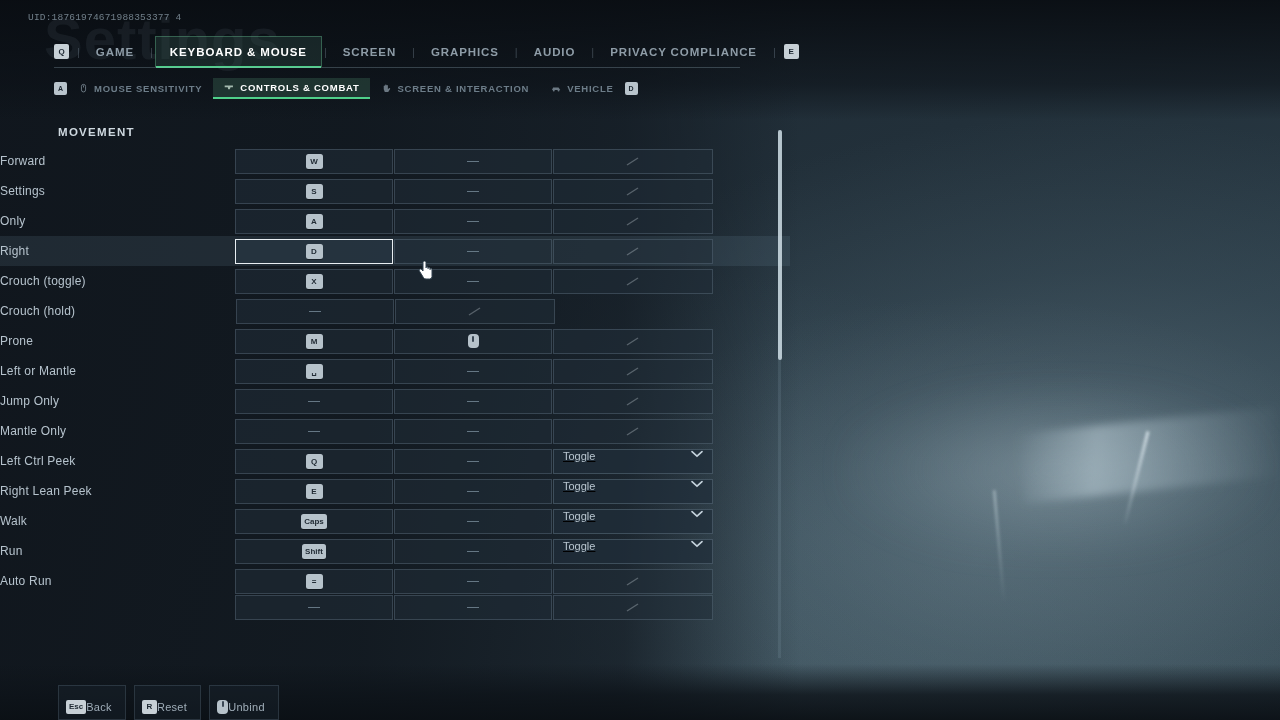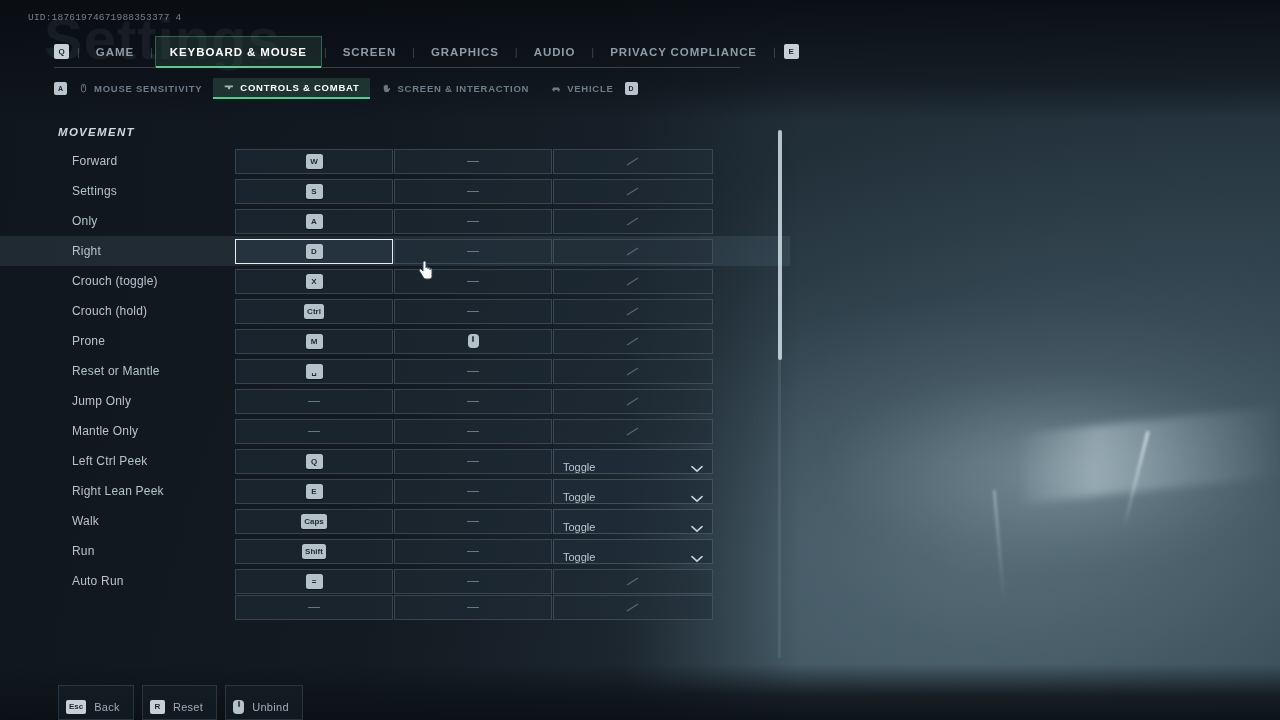--- a/index.html
+++ b/index.html
@@ -131,29 +131,29 @@
   }
   .subtab .sicon { opacity:0.75; display:flex; align-items:center; }
 
   
   #panel {
     position:absolute; left:0px; top:126px; width:790px; height:530px;
     overflow:hidden;
   }
   .section-title {
     font-size:11.5px; font-weight:700; letter-spacing:1.3px;
-    color:#cfd9e0; padding-left:58px; margin-bottom:8px;font-style:italic;
+    color:#cfd9e0; padding-left:58px; margin-bottom:8px;
   }
   .row {
     height:30px; display:flex; align-items:center;
     position:relative; margin-bottom:0px;
   }
   .row.hl { background:rgba(115,140,160,0.16); }
   .row-label {
-    width:235px; padding-left:72px;
+    width:235px; 
     font-size:12px; color:#b6c3cd; letter-spacing:0.2px;
     white-space:nowrap; overflow:hidden;
   }
   .bindcell {
     height:25px; display:flex; align-items:center; justify-content:center;
     border:1px solid rgba(138,163,180,0.26);
     background:rgba(32,45,57,0.55);
     position:relative;
   }
   .bindcell.c1 { width:158px; }
@@ -172,43 +172,43 @@
     box-shadow:0 1px 0 rgba(0,0,0,0.35);
   }
   .dash { color:#6f8290; font-size:12px; line-height:1; }
   .slashmark {
     width:14px; height:11px; opacity:0.30;
   }
   .dropcell {
     width:160px; height:25px; margin-left:1px;
     border:1px solid rgba(138,163,180,0.30);
     background:rgba(32,46,58,0.72);
-    display:flex; align-items:flex-end;
-    padding:0 9px; justify-content:space-between;
+    display:flex; align-items:flex-start;
+    padding:0 9px; justify-content:space-between;text-decoration:underline;
   }
   .dropcell .dlabel { font-size:11px; color:#b9c6d0; }
   .mouseicon { display:flex; align-items:center; justify-content:center; }
 
   
   #sb-track {
     position:absolute; left:778px; top:130px; width:3px; height:528px;
     background:rgba(130,155,172,0.20);
   }
   #sb-thumb {
     position:absolute; left:777.5px; top:130px; width:4px; height:230px;
     background:rgba(215,230,238,0.80); border-radius:2px;
   }
 
   
   #bottombar {
     position:absolute; left:0; bottom:0; width:100%; height:44px;
     display:flex; align-items:center; padding-left:58px; gap:8px;
   }
   .action {
-    display:flex; align-items:center; gap:8px;
+    display:flex; align-items:center; 
     padding:14px 13px 5px 7px;
     border:1px solid rgba(128,152,170,0.22);
     background:rgba(28,40,51,0.35);
     margin-top:8px;
   }
   .action .alabel { font-size:11px; color:#9fadb8; letter-spacing:0.3px; }
 
   
   #cursor { position:absolute; left:418px; top:261px; width:16px; height:20px; }
 </style>
@@ -366,23 +366,20 @@
       <div class="bindcell c3">
         <span style="display: flex;">
           <svg class="slashmark" viewBox="0 0 14 11">
             <line x1="1" y1="9" x2="12" y2="2" stroke="#dfe9ef" stroke-width="1.4"></line>
           </svg>
         </span>
       </div>
     </div>
     <div class="row">
       <div class="row-label">Crouch (hold)</div>
-      <div class="bindcell c1">
-        <span class="keycap">Ctrl</span>
-      </div>
       <div class="bindcell c2">
         <span class="dash">—</span>
       </div>
       <div class="bindcell c3">
         <span style="display: flex;">
           <svg class="slashmark" viewBox="0 0 14 11">
             <line x1="1" y1="9" x2="12" y2="2" stroke="#dfe9ef" stroke-width="1.4"></line>
           </svg>
         </span>
       </div>
@@ -401,21 +398,21 @@
       </div>
       <div class="bindcell c3">
         <span style="display: flex;">
           <svg class="slashmark" viewBox="0 0 14 11">
             <line x1="1" y1="9" x2="12" y2="2" stroke="#dfe9ef" stroke-width="1.4"></line>
           </svg>
         </span>
       </div>
     </div>
     <div class="row">
-      <div class="row-label">Reset or Mantle</div>
+      <div class="row-label">Left or Mantle</div>
       <div class="bindcell c1">
         <span class="keycap">␣</span>
       </div>
       <div class="bindcell c2">
         <span class="dash">—</span>
       </div>
       <div class="bindcell c3">
         <span style="display: flex;">
           <svg class="slashmark" viewBox="0 0 14 11">
             <line x1="1" y1="9" x2="12" y2="2" stroke="#dfe9ef" stroke-width="1.4"></line>

